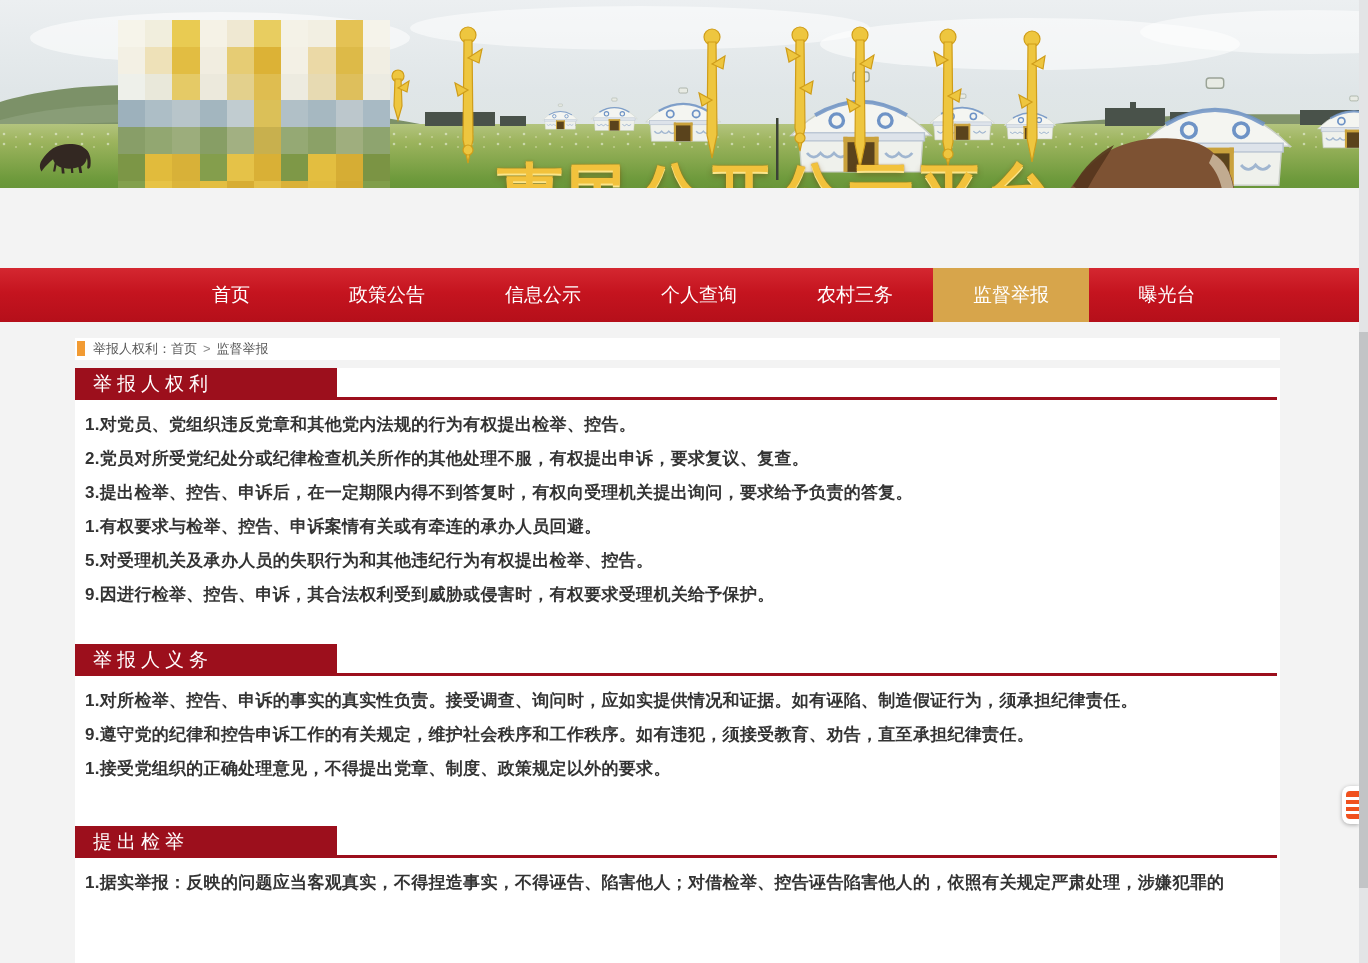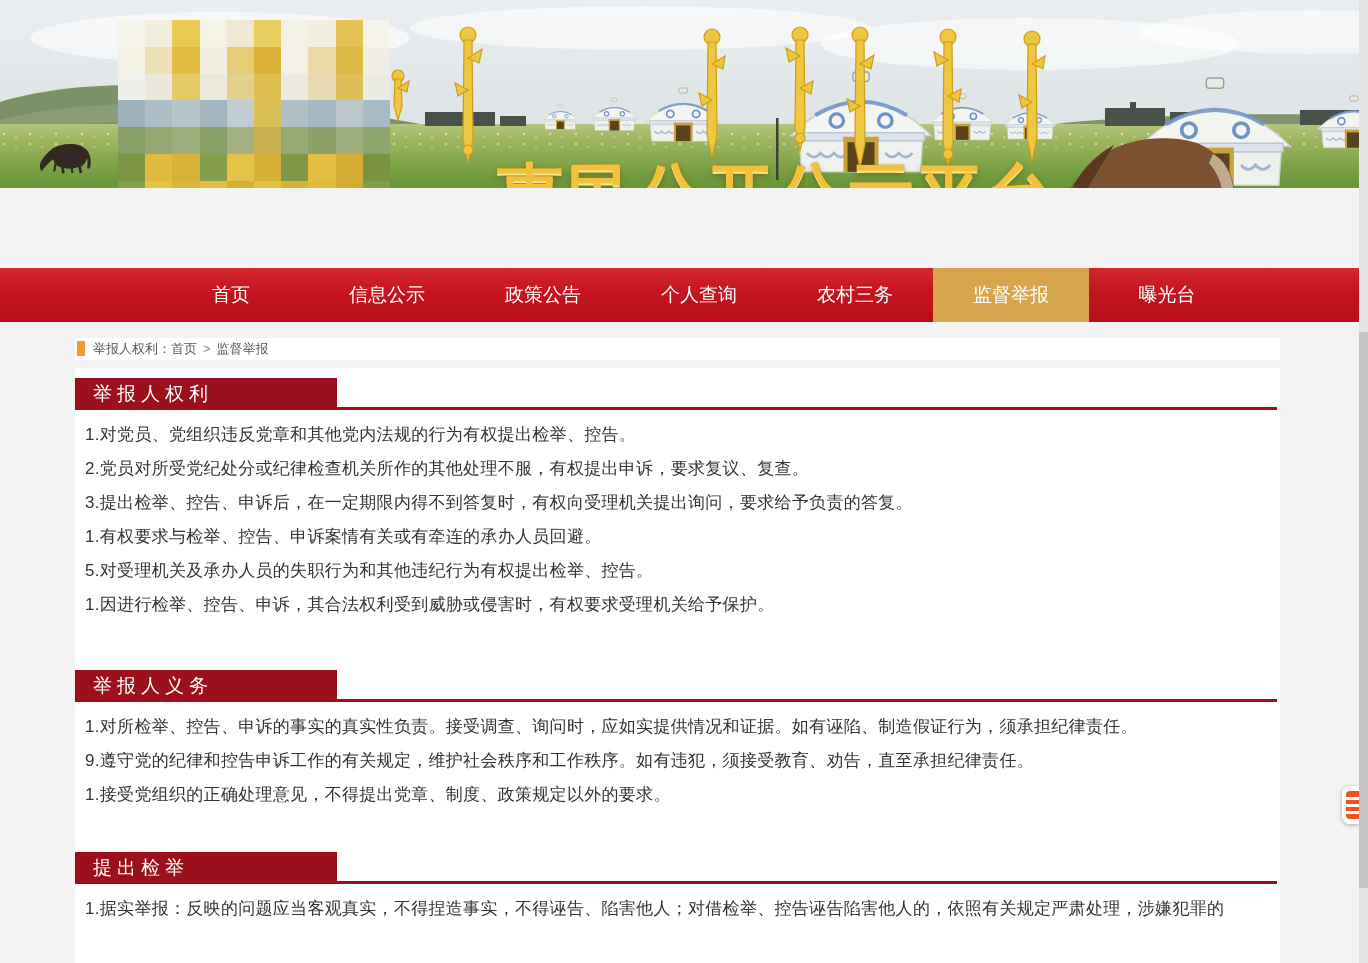--- a/index.html
+++ b/index.html
@@ -29,26 +29,26 @@
                background:#fff; font-size:13px; color:#595959; line-height:22px; padding-left:2px; }
   .crumb-marker { display:inline-block; width:8px; height:15px; background:#f29b33;
                   vertical-align:-3px; margin-right:8px; }
   .crumb-bar a { color:#595959; text-decoration:none; }
   .crumb-sep { margin:0 6px; color:#8a8a8a; }
 
   
   .main { position:absolute; left:75px; top:368px; width:1205px; height:595px; background:#ffffff; }
   .main h1 { margin-top:18px; text-align:center; font-size:30px; font-weight:400; color:#333; line-height:38px; }
   .section { }
-  .sec1 { margin-top:10px; } .sec2 { margin-top:48px; } .sec3 { margin-top:40px; }
+  .sec1 { } .sec2 { margin-top:32px; } .sec3 { margin-top:40px; }
   .sec-head { position:relative; height:32px; }
   .sec-head::after { content:''; position:absolute; left:0; right:3px; bottom:0; height:3px; background:#9c0f1c; }
   .sec-tab { position:absolute; left:0; top:0; width:262px; height:32px; background:#9c0f1c;
              color:#fff; font-size:19px; letter-spacing:5px; line-height:32px; padding-left:18px; z-index:1; }
-  .sec-body { padding:8px 0 0 10px; }
+  .sec-body { padding:8px 0 0 10px;font-weight:bold; }
   .sec-body p { font-size:17px; line-height:34px; color:#333; letter-spacing:.3px; white-space:nowrap; }
 
   
   .float-btn { position:absolute; right:9px; top:786px; width:17px; height:38px; background:#fff;
                border-radius:8px 0 0 8px; box-shadow:0 1px 4px rgba(0,0,0,.3);
                display:flex; align-items:center; justify-content:flex-end; overflow:hidden; cursor:pointer; }
   .float-glyph { width:13px; height:28px; border-radius:4px 0 0 4px; background:#f0511e;
                  background-image:linear-gradient(180deg, transparent 6px, #fff 6px, #fff 9px, transparent 9px,
                    transparent 13px, #fff 13px, #fff 16px, transparent 16px,
                    transparent 20px, #fff 20px, #fff 23px, transparent 23px); }
@@ -274,22 +274,22 @@
         </g>
     </g>
   </svg>
 
   <div class="banner-title">惠民公开公示平台</div>
 </header>
 
 <nav class="navbar">
   <ul>
     <li class="nav-item">首页</li>
+    <li class="nav-item">政策公告</li>
     <li class="nav-item">信息公示</li>
-    <li class="nav-item">政策公告</li>
     <li class="nav-item">个人查询</li>
     <li class="nav-item">农村三务</li>
     <li class="nav-item active">监督举报</li>
     <li class="nav-item">曝光台</li>
   </ul>
 </nav>
 
 <div class="crumb-bar">
   <span class="crumb-marker"></span><span>举报人权利：</span><a href="#">首页</a><span class="crumb-sep">&gt;</span><span>监督举报</span>
 </div>
@@ -299,21 +299,21 @@
   <section class="section sec1">
     <div class="sec-head">
         <div class="sec-tab">举报人权利</div>
       </div>
     <div class="sec-body">
       <p>1.对党员、党组织违反党章和其他党内法规的行为有权提出检举、控告。</p>
       <p>2.党员对所受党纪处分或纪律检查机关所作的其他处理不服，有权提出申诉，要求复议、复查。</p>
       <p>3.提出检举、控告、申诉后，在一定期限内得不到答复时，有权向受理机关提出询问，要求给予负责的答复。</p>
       <p>1.有权要求与检举、控告、申诉案情有关或有牵连的承办人员回避。</p>
       <p>5.对受理机关及承办人员的失职行为和其他违纪行为有权提出检举、控告。</p>
-      <p>1.因进行检举、控告、申诉，其合法权利受到威胁或侵害时，有权要求受理机关给予保护。</p>
+      <p>9.因进行检举、控告、申诉，其合法权利受到威胁或侵害时，有权要求受理机关给予保护。</p>
     </div>
   </section>
 
   <section class="section sec2">
     <div class="sec-head">
         <div class="sec-tab">举报人义务</div>
       </div>
     <div class="sec-body">
       <p>1.对所检举、控告、申诉的事实的真实性负责。接受调查、询问时，应如实提供情况和证据。如有诬陷、制造假证行为，须承担纪律责任。</p>
       <p>9.遵守党的纪律和控告申诉工作的有关规定，维护社会秩序和工作秩序。如有违犯，须接受教育、劝告，直至承担纪律责任。</p>

